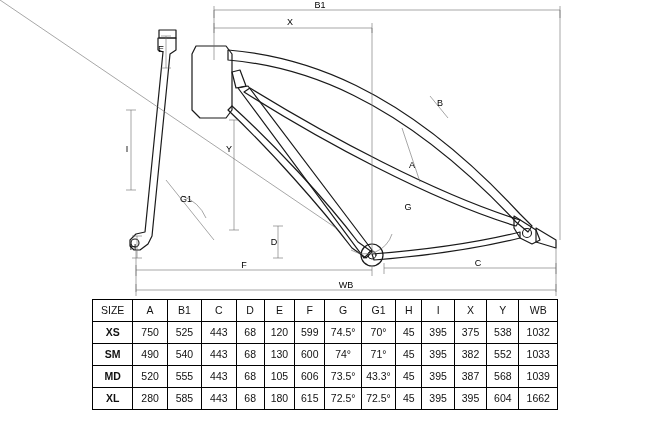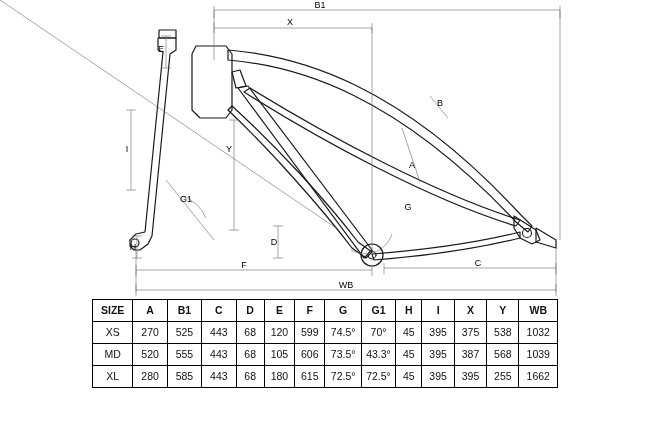--- a/index.html
+++ b/index.html
@@ -41,24 +41,24 @@
   table.geo th, table.geo td {
     border: 1px solid #000000;
     text-align: center;
     height: 21px;
     padding: 0;
     font-weight: normal;
     line-height: 21px;
     font-size: 10.5px;
   }
   table.geo th {
+    font-weight: normal;
+  }
+  table.geo td.size-cell {
     font-weight: bold;
-  }
-  table.geo td.size-cell {
-    font-weight: normal;
     text-align: center;
   }
   
   table.geo col.c-size { width: 40px; }
   table.geo col.c-a    { width: 34px; }
   table.geo col.c-b1   { width: 34px; }
   table.geo col.c-c    { width: 34px; }
   table.geo col.c-d    { width: 28px; }
   table.geo col.c-e    { width: 30px; }
   table.geo col.c-f    { width: 30px; }
@@ -220,35 +220,51 @@
           <th>H</th>
           <th>I</th>
           <th>X</th>
           <th>Y</th>
           <th>WB</th>
         </tr>
       </thead>
       <tbody>
         <tr>
           <td class="size-cell">XS</td>
-          <td>270</td>
+          <td>750</td>
           <td>525</td>
           <td>443</td>
           <td>68</td>
           <td>120</td>
           <td>599</td>
           <td>74.5°</td>
           <td>70°</td>
           <td>45</td>
           <td>395</td>
           <td>375</td>
           <td>538</td>
           <td>1032</td>
         </tr>
         <tr>
+          <td class="size-cell">SM</td>
+          <td>490</td>
+          <td>540</td>
+          <td>443</td>
+          <td>68</td>
+          <td>130</td>
+          <td>600</td>
+          <td>74°</td>
+          <td>71°</td>
+          <td>45</td>
+          <td>395</td>
+          <td>382</td>
+          <td>552</td>
+          <td>1033</td>
+        </tr>
+        <tr>
           <td class="size-cell">MD</td>
           <td>520</td>
           <td>555</td>
           <td>443</td>
           <td>68</td>
           <td>105</td>
           <td>606</td>
           <td>73.5°</td>
           <td>43.3°</td>
           <td>45</td>
@@ -263,20 +279,20 @@
           <td>585</td>
           <td>443</td>
           <td>68</td>
           <td>180</td>
           <td>615</td>
           <td>72.5°</td>
           <td>72.5°</td>
           <td>45</td>
           <td>395</td>
           <td>395</td>
-          <td>255</td>
+          <td>604</td>
           <td>1662</td>
         </tr>
       </tbody>
     </table>
   </div>
 
 </div>
 
 </body></html>

